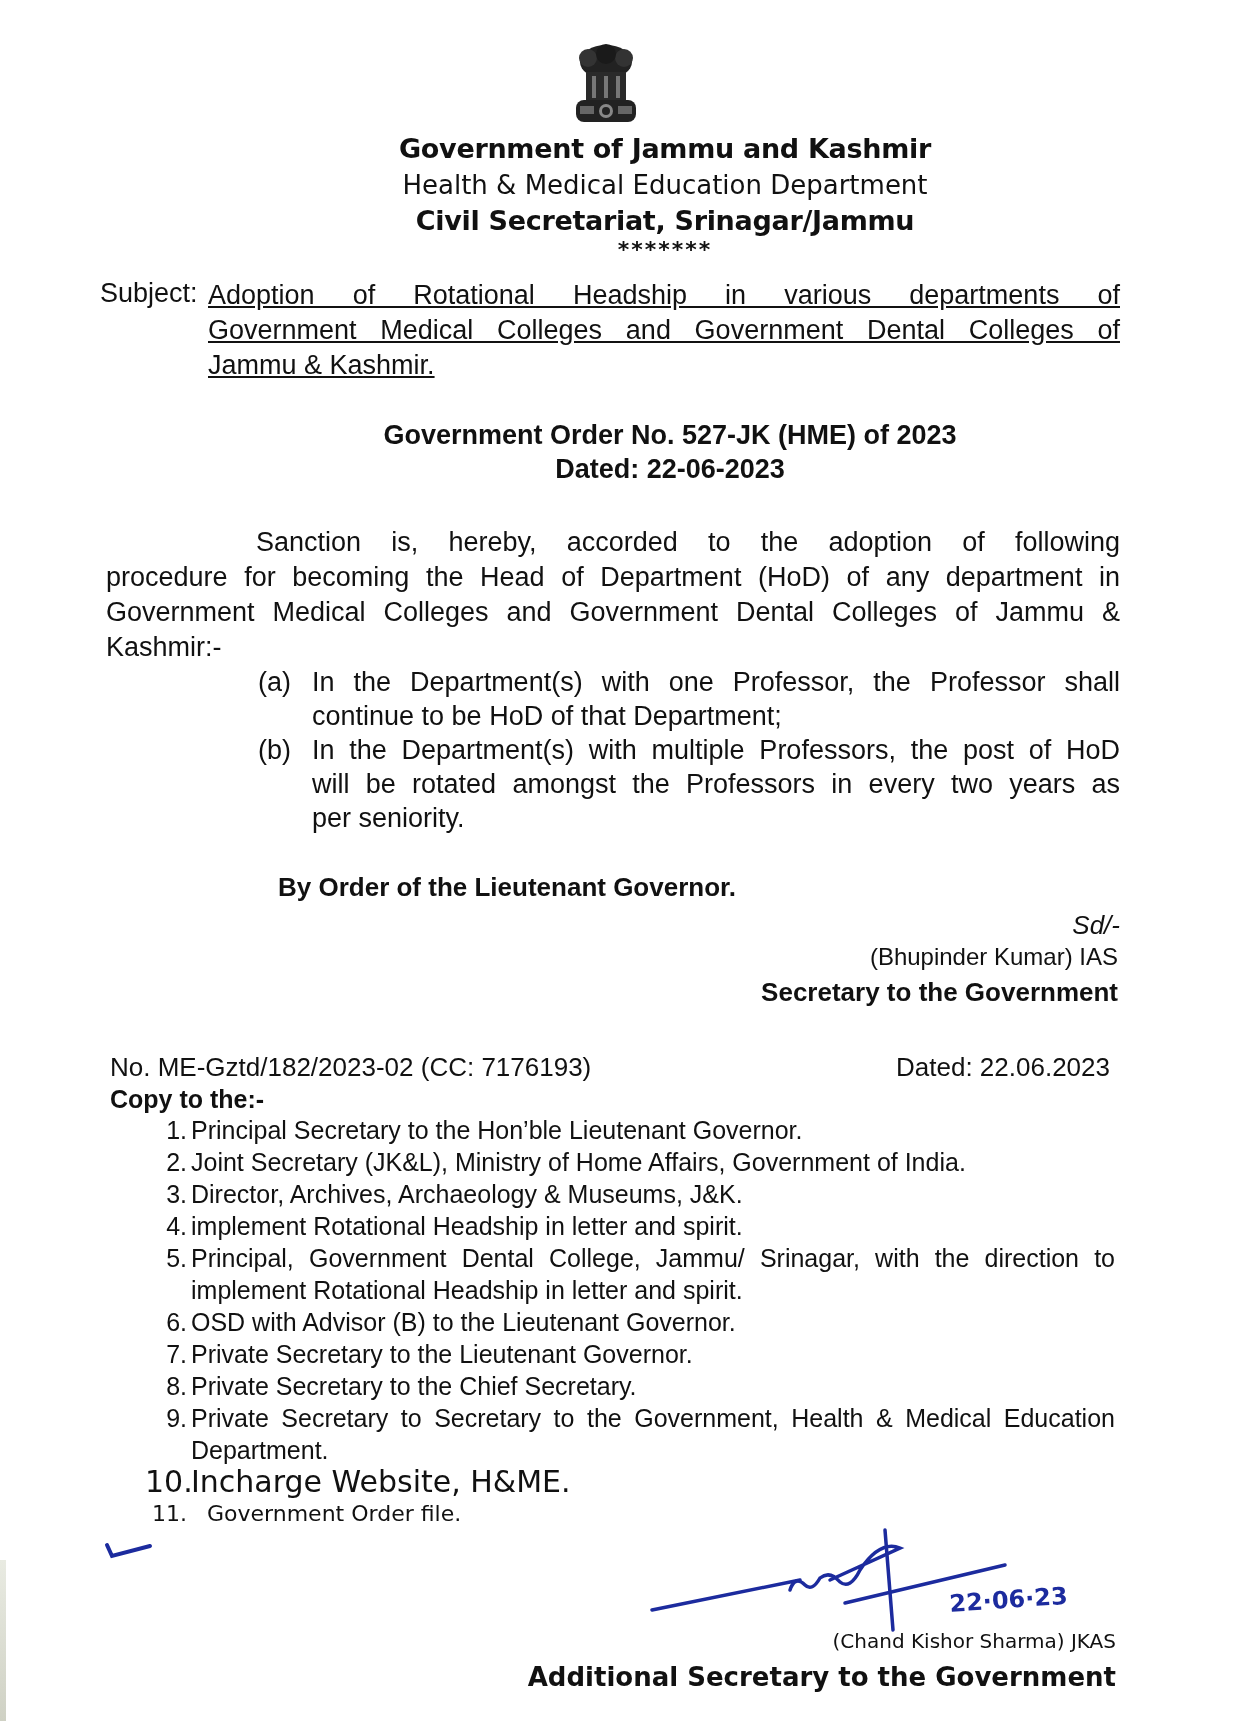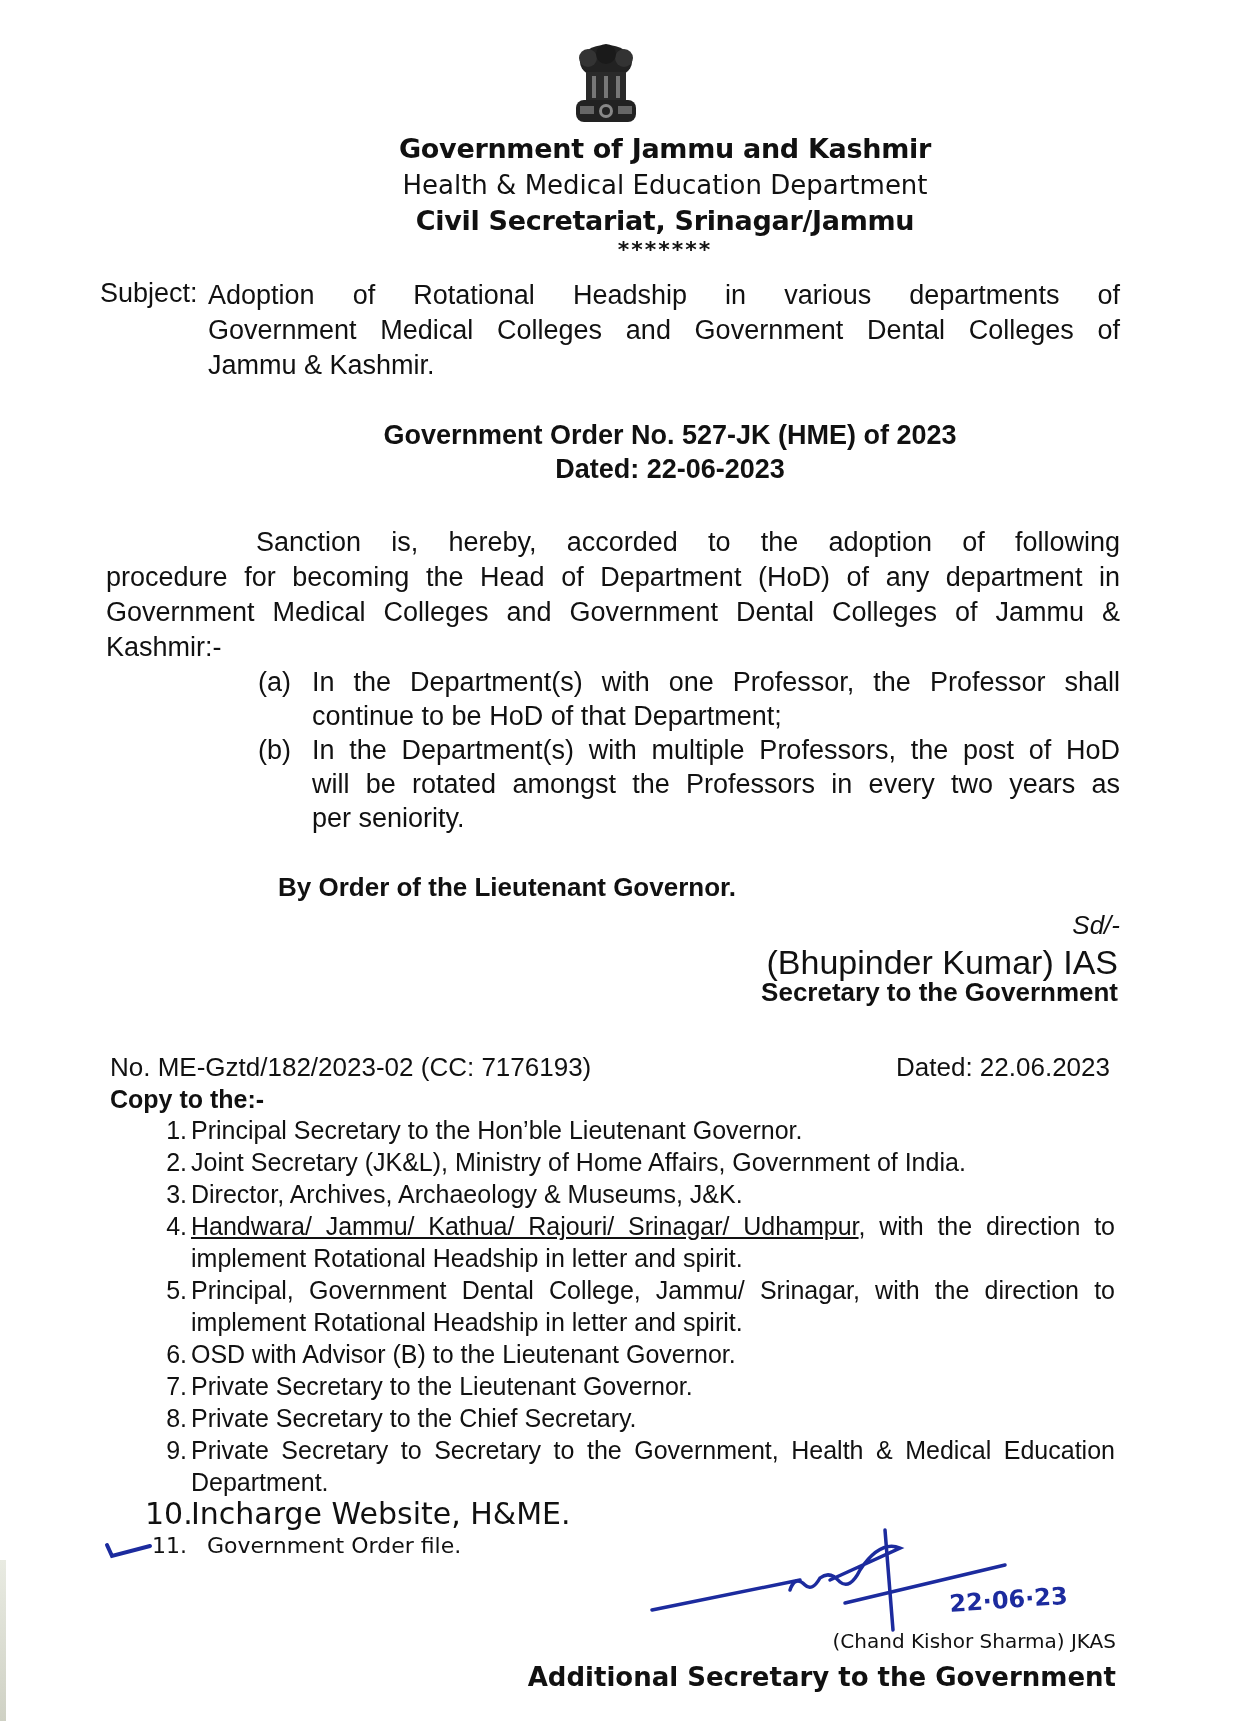--- a/index.html
+++ b/index.html
@@ -12,35 +12,35 @@
     .abs { position: absolute; }
     .emblem { left: 566px; top: 42px; width: 80px; height: 86px; }
     .hdr { left: 0; width: 1330px; text-align: center; }
     .h1 { top: 133px; font-size: 27px; font-weight: bold; letter-spacing: -0.3px; }
     .h2 { top: 170px; font-size: 26px; }
     .h3 { top: 205px; font-size: 27px; font-weight: bold; letter-spacing: -0.3px; }
     .stars { top: 237px; font-size: 22px; font-weight: bold; letter-spacing: 2px; }
     .cond { font-family: "Liberation Sans Narrow", "Liberation Sans", sans-serif; }
     .sub-label { left: 100px; top: 278px; font-size: 27px; }
     .sub-text { left: 208px; top: 278px; width: 912px; font-size: 27px; line-height: 35px; text-align: justify; text-align-last: left; }
-    .sub-line { display: block; text-align: justify; text-align-last: justify; }
+    .sub-line { display: block; text-align: justify; text-align-last: justify; text-decoration: underline; }
     .sub-line.last { text-align-last: left; }
     .go { left: 0; width: 1340px; text-align: center; font-size: 27px; font-weight: bold; line-height: 34px; }
     .go1 { top: 418px; } .go2 { top: 452px; }
     .para { left: 106px; top: 525px; width: 1014px; font-size: 27px; line-height: 35px; }
     .jl { display: block; text-align: justify; text-align-last: justify; }
     .jl.last { text-align-last: left; }
     .indent { padding-left: 150px; }
     .items { left: 258px; top: 665px; width: 862px; font-size: 27px; line-height: 34px; }
     .item { display: flex; }
     .item .lbl { width: 54px; flex: none; }
     .item .txt { flex: 1; }
     .order { left: 278px; top: 872px; font-size: 26px; font-weight: bold; }
     .sd { right: 120px; top: 910px; font-size: 26px; font-style: italic; text-align: left; }
-    .sign1 { right: 122px; top: 943px; font-size: 34px; text-align: right; }
+    .sign1 { right: 122px; top: 943px; font-size: 24px; text-align: right; }
     .sign2 { right: 122px; top: 977px; font-size: 26px; font-weight: bold; text-align: right; }
     .refno { left: 110px; top: 1052px; font-size: 26px; }
     .refdate { right: 130px; top: 1052px; font-size: 26px; }
     .copyhdr { left: 110px; top: 1085px; font-size: 25px; font-weight: bold; }
     .copylist { left: 145px; top: 1114px; width: 970px; font-size: 25px; line-height: 32px; }
     .ci { display: flex; }
     .ci .n { width: 42px; flex: none; text-align: right; padding-right: 4px; }
     .ci .t { flex: 1; }
     .u { text-decoration: underline; }
     .sig-svg { left: 0; top: 0; width: 1240px; height: 1721px; pointer-events: none; }
@@ -126,21 +126,20 @@
       <span class="n">2.</span>
       <span class="t">Joint Secretary (JK&amp;L), Ministry of Home Affairs, Government of India.</span>
     </div>
   <div class="ci">
       <span class="n">3.</span>
       <span class="t">Director, Archives, Archaeology &amp; Museums, J&amp;K.</span>
     </div>
   <div class="ci">
       <span class="n">4.</span>
     <span class="t">
-      <span class="jl"><span class="u">Handwara/ Jammu/ Kathua/ Rajouri/ Srinagar/ Udhampur</span><span>, with the direction to</span></span>
       <span class="jl last">implement Rotational Headship in letter and spirit.</span>
     </span>
   </div>
   <div class="ci">
       <span class="n">5.</span>
     <span class="t">
       <span class="jl">Principal, Government Dental College, Jammu/ Srinagar, with the direction to</span>
       <span class="jl last">implement Rotational Headship in letter and spirit.</span>
     </span>
   </div>

